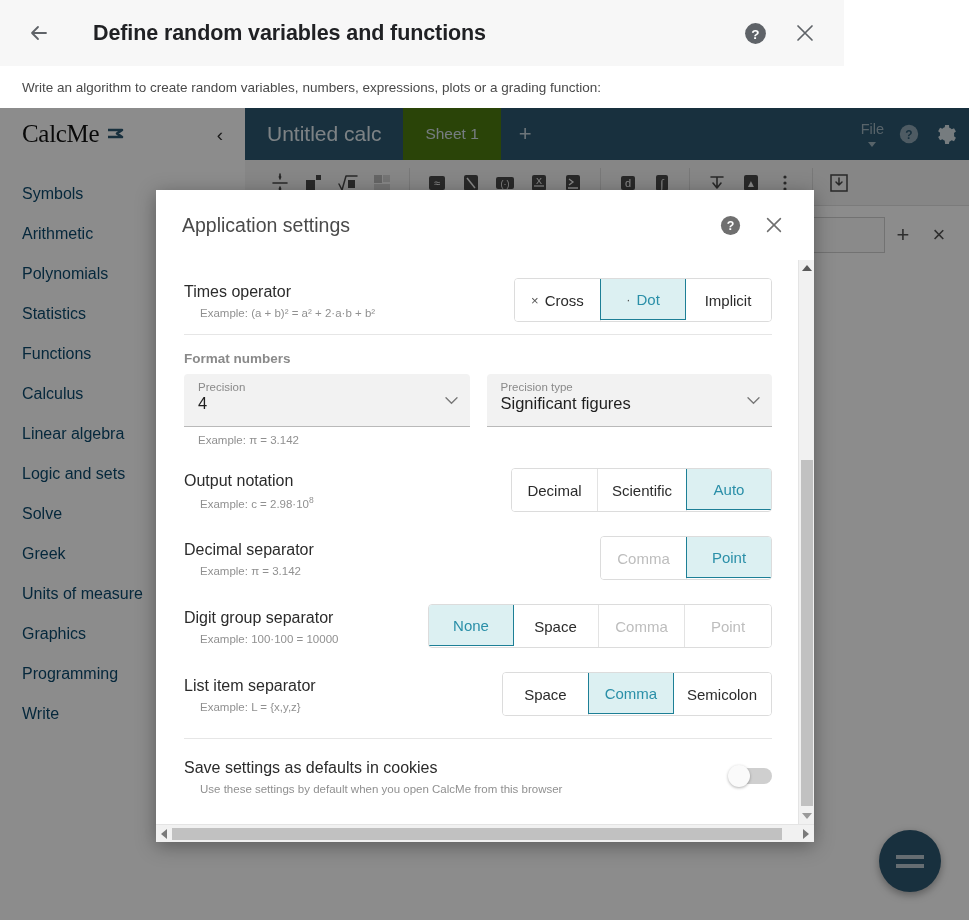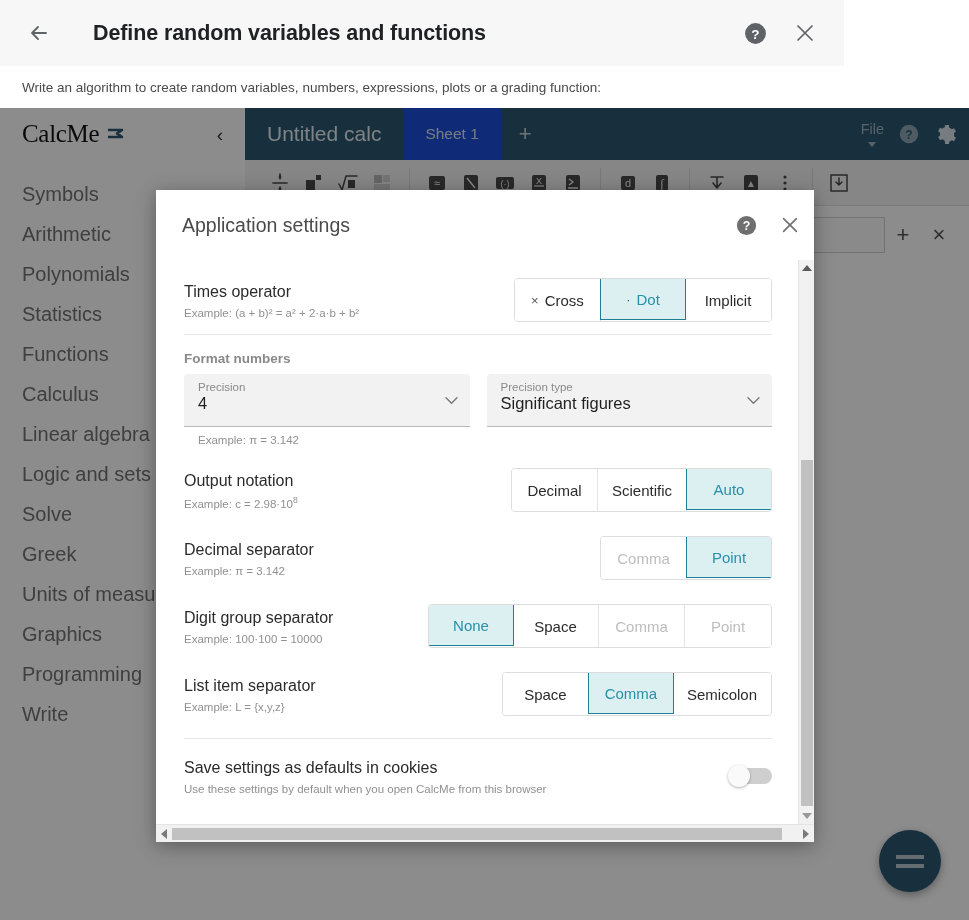--- a/index.html
+++ b/index.html
@@ -53,37 +53,37 @@
   }
   .brand-text { font-family: "Liberation Serif", serif; font-size: 25px; color: #111; letter-spacing: -0.3px;}
   .brand-mark { margin-left: 7px; display:flex; align-items:center; }
   .collapse-btn {
     margin-left: auto; margin-right: 22px; font-size: 19px; color: #333; cursor: pointer;
     line-height: 1;
   }
   .menu-list { padding-top: 14px; }
   .menu-item {
     height: 40px; display: flex; align-items: center; padding-left: 22px;
-    font-size: 20px; color: #737373; cursor: pointer;
+    font-size: 16px; color: #0c4a6e; cursor: pointer;
   }
 
   .app-main {
     position: absolute; left: 245px; top: 0; width: 724px; height: 812px;
     background: #ffffff;
   }
   .calc-topbar {
     height: 52px; background: #2c5871; display: flex; align-items: center;
     position: relative;
   }
   .calc-tab {
     height: 52px; display: flex; align-items: center; padding: 0 22px;
     font-size: 21px; color: #cfd9df; cursor: pointer;
   }
   .calc-tab.active { background: #2c5871; color: #e3edf2; font-size: 21px;}
-  .calc-tab.sheet { font-size: 15.5px; background: #1d4ed8; color: #d6e2e9; height:52px;}
+  .calc-tab.sheet { font-size: 15.5px; background: #4d7c0f; color: #d6e2e9; height:52px;}
   .calc-tab-add { padding: 0 18px; font-size: 22px; color: #c5d4dc; cursor: pointer; height:52px; display:flex; align-items:center;}
   .topbar-right { margin-left: auto; display: flex; align-items: center; gap: 14px; padding-right: 12px; }
   .file-menu { font-size: 14.5px; color: #9fb4c0; display: flex; align-items: center; gap: 5px; cursor: pointer; flex-direction: column;}
   .caret-down { width:0;height:0;border-left:4.5px solid transparent;border-right:4.5px solid transparent;border-top:5px solid #9fb4c0; }
   .tb-icon { cursor: pointer; display:flex; align-items:center; justify-content:center;}
 
   .calc-toolbar {
     height: 46px; background: #f4f4f4; border-bottom: 1px solid #e0e0e0;
     display: flex; align-items: center; padding-left: 18px; gap: 0;
   }
@@ -120,21 +120,21 @@
     background: rgba(0,0,0,0.45); pointer-events: none;
   }
 
   
   .modal {
     position: absolute; left: 156px; top: 190px; width: 658px; height: 652px;
     background: #fff; box-shadow: 0 4px 18px rgba(0,0,0,.35);
     display: flex; flex-direction: column;
   }
   .modal-header {
-    height: 70px; display: flex; align-items: center; padding: 0 12px 0 26px;
+    height: 70px; display: flex; align-items: center; padding: 0 28px 0 26px;
     flex: none;
     gap: 39px;
   }
   .modal-title { font-size: 19.5px; color: #4a4a4a; }
   .modal-header-right { margin-left: auto; display: flex; align-items: center; gap: 20px; }
   .m-icon { width: 24px; height: 24px; display:flex;align-items:center;justify-content:center;cursor:pointer;}
 
   .modal-body {
     position: relative; flex: 1 1 auto; overflow: hidden;
   }
@@ -142,21 +142,21 @@
     position: absolute; left: 0; top: 0; right: 16px; bottom: 0;
     padding: 0 26px 0 28px;
   }
 
   .setting-row {
     display: flex; align-items: center; min-height: 68px; padding: 12px 0;
   }
   .setting-row.top { padding-top: 18px; }
   .setting-label-wrap { flex: 1 1 auto; }
   .setting-label { font-size: 16px; color: #2b2b2b; line-height: 1.35; }
-  .setting-example { font-size: 11.5px; color: #909090; margin-top: 4px; }
+  .setting-example { font-size: 11.5px; color: #909090; margin-top: 4px; margin-left: 16px; }
   .setting-example sup { font-size: 8.5px; }
 
   .section-head {
     border-top: 1px solid #e6e6e6;
     padding: 16px 0 4px 0;
     font-size: 13.5px; color: #8a8a8a; font-weight: bold;
   }
 
   
   .seg {

